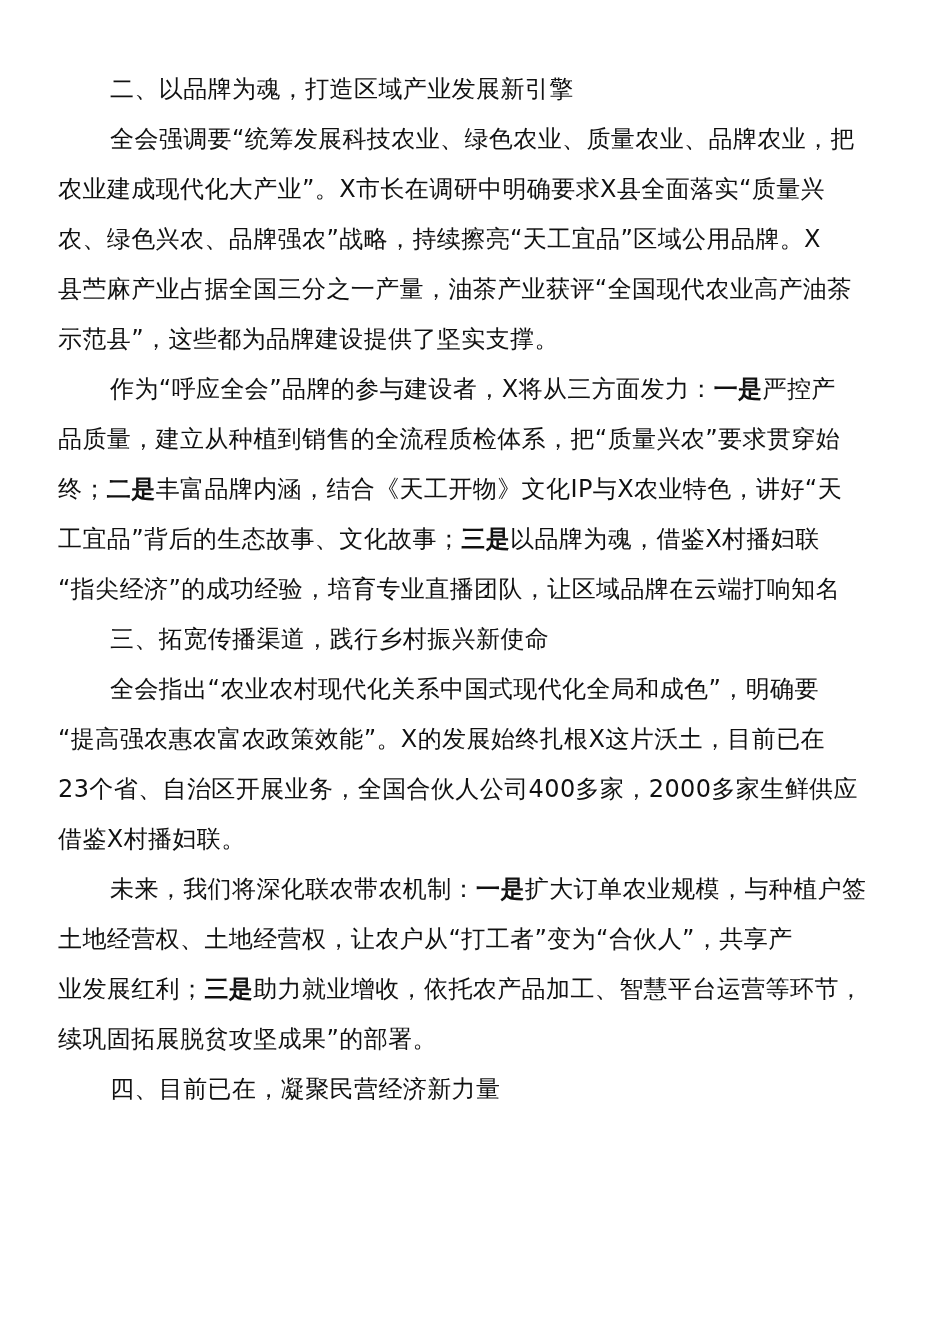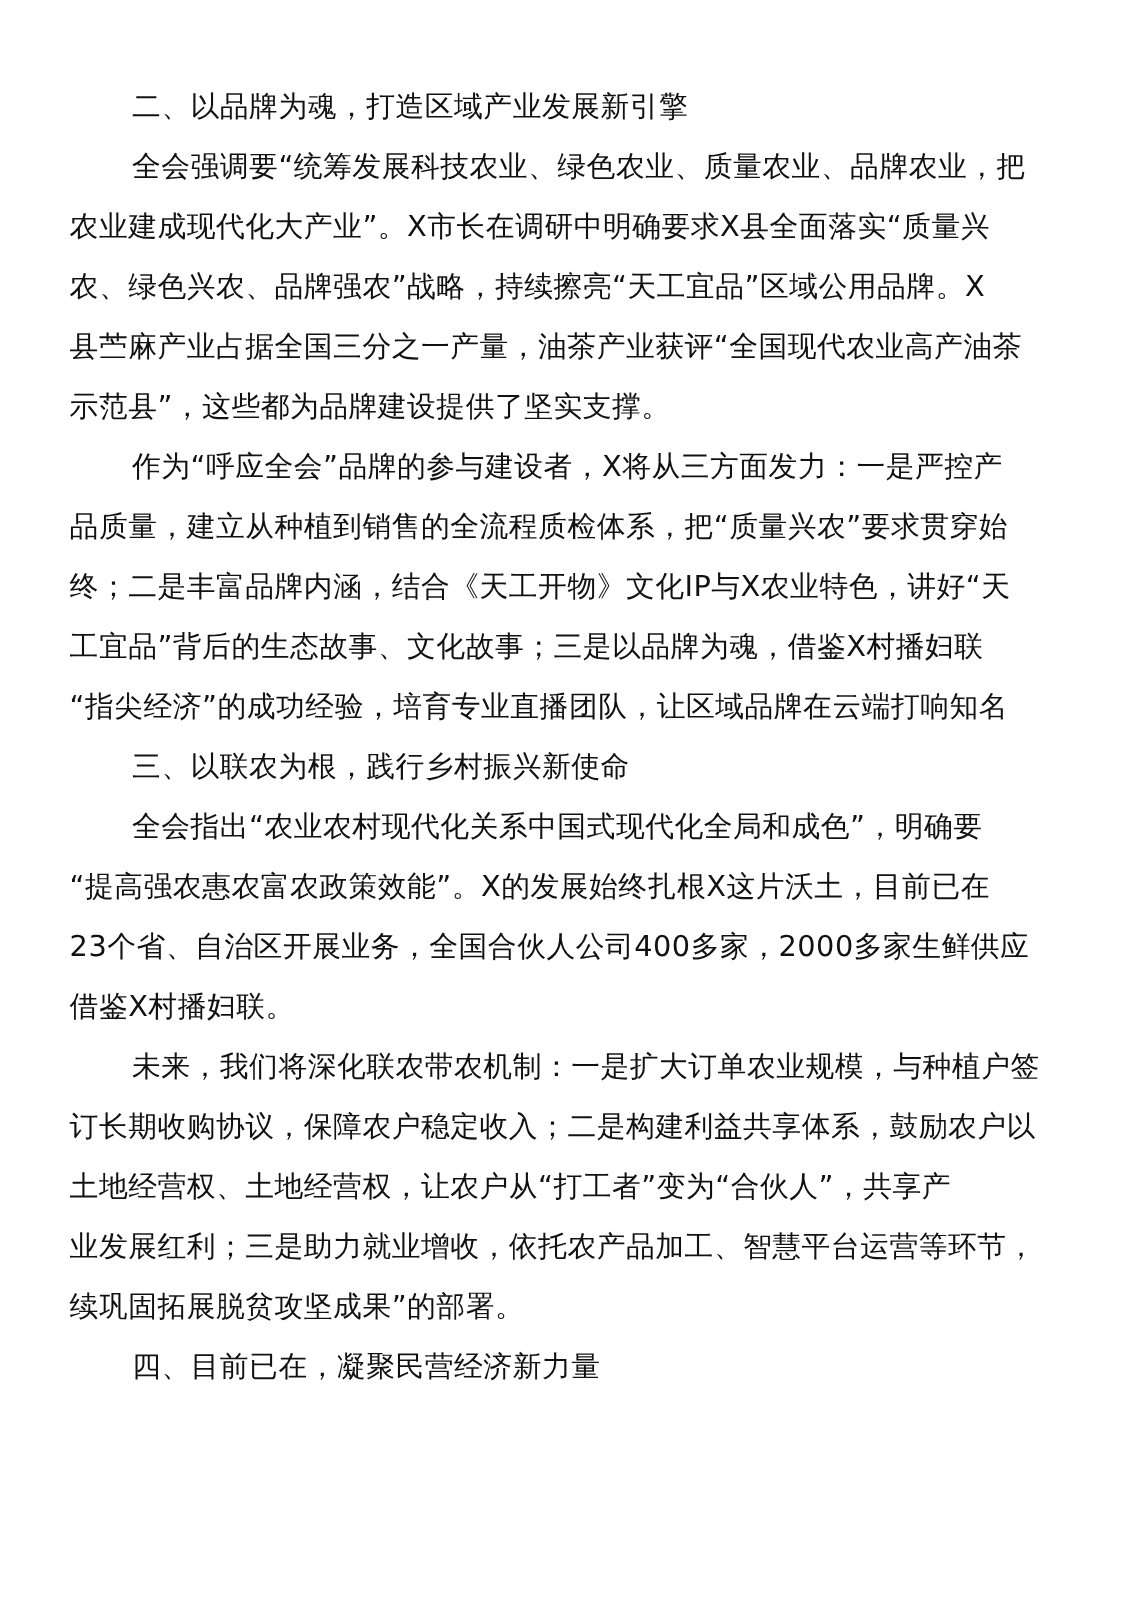--- a/index.html
+++ b/index.html
@@ -29,21 +29,21 @@
     letter-spacing: 0.4px;
   }
   .line.indent {
     padding-left: 52px;
   }
   .heading {
     font-family: "DejaVu Serif", "Liberation Serif", serif;
     font-size: 24px;
   }
   b, .bold {
-    font-weight: normal;
+    font-weight: bold;
   }
 </style>
 </head>
 <body>
 
 <div class="page">
 
   <div class="line indent heading">二、以品牌为魂，打造区域产业发展新引擎</div>
 
   <div class="line indent">全会强调要“统筹发展科技农业、绿色农业、质量农业、品牌农业，把</div>
@@ -51,28 +51,27 @@
   <div class="line">农、绿色兴农、品牌强农”战略，持续擦亮“天工宜品”区域公用品牌。X</div>
   <div class="line">县苎麻产业占据全国三分之一产量，油茶产业获评“全国现代农业高产油茶</div>
   <div class="line">示范县”，这些都为品牌建设提供了坚实支撑。</div>
 
   <div class="line indent"><span>作为“呼应全会”品牌的参与建设者，X将从三方面发力：</span><b>一是</b><span>严控产</span></div>
   <div class="line"><span>品质量，建立从种植到销售的全流程质检体系，把“质量兴农”要求贯穿始</span></div>
   <div class="line"><span>终；</span><b>二是</b><span>丰富品牌内涵，结合《天工开物》文化IP与X农业特色，讲好“天</span></div>
   <div class="line"><span>工宜品”背后的生态故事、文化故事；</span><b>三是</b><span>以品牌为魂，借鉴X村播妇联</span></div>
   <div class="line"><span>“指尖经济”的成功经验，培育专业直播团队，让区域品牌在云端打响知名</span></div>
 
-  <div class="line indent heading">三、以联农为根，践行乡村振兴新使命</div>
+  <div class="line indent heading">三、拓宽传播渠道，践行乡村振兴新使命</div>
 
   <div class="line indent">全会指出“农业农村现代化关系中国式现代化全局和成色”，明确要</div>
   <div class="line">“提高强农惠农富农政策效能”。X的发展始终扎根X这片沃土，目前已在</div>
   <div class="line">23个省、自治区开展业务，全国合伙人公司400多家，2000多家生鲜供应</div>
   <div class="line">借鉴X村播妇联。</div>
 
   <div class="line indent"><span>未来，我们将深化联农带农机制：</span><b>一是</b><span>扩大订单农业规模，与种植户签</span></div>
-  <div class="line"><span>订长期收购协议，保障农户稳定收入；</span><b>二是</b><span>构建利益共享体系，鼓励农户以</span></div>
   <div class="line"><span>土地经营权、土地经营权，让农户从“打工者”变为“合伙人”，共享产</span></div>
   <div class="line"><span>业发展红利；</span><b>三是</b><span>助力就业增收，依托农产品加工、智慧平台运营等环节，</span></div>
   <div class="line"><span>续巩固拓展脱贫攻坚成果”的部署。</span></div>
 
   <div class="line indent heading">四、目前已在，凝聚民营经济新力量</div>
 
 </div>
 
 </body></html>

